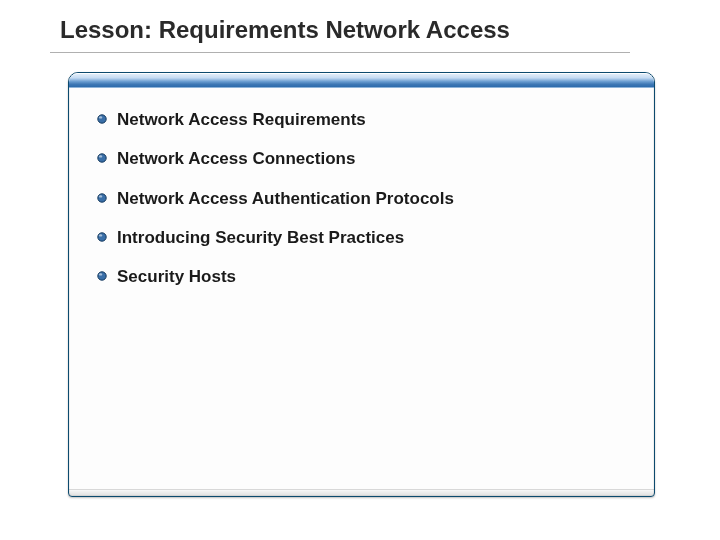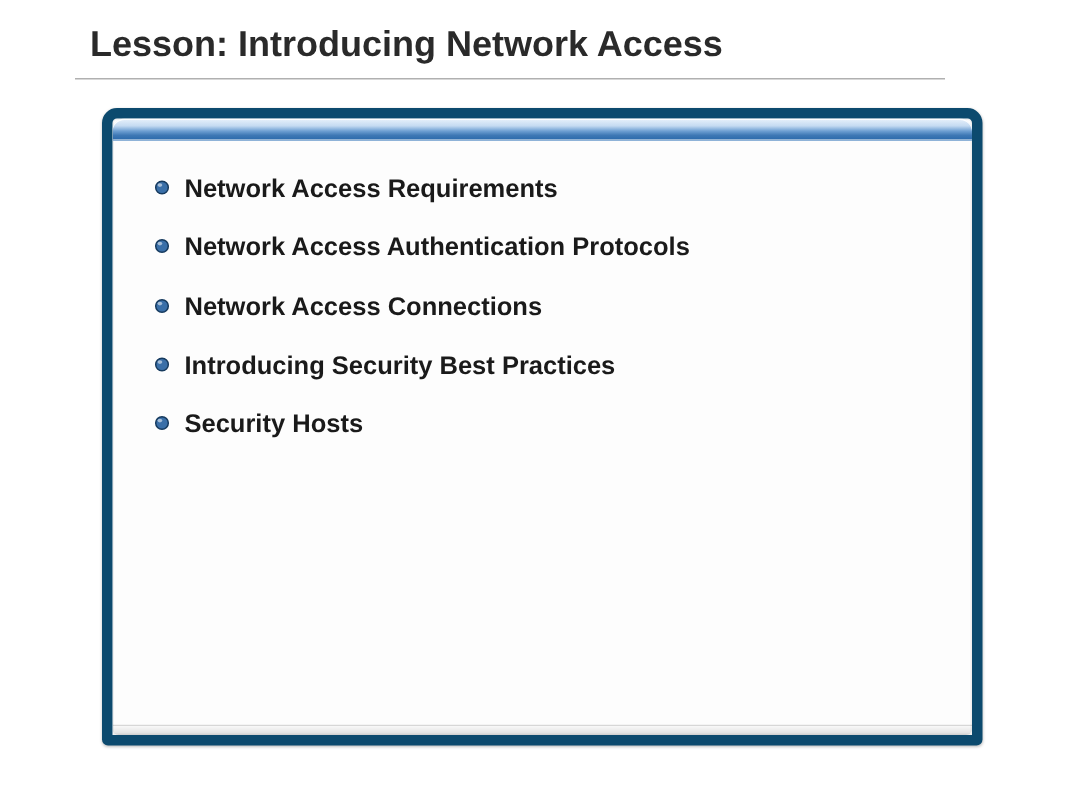--- a/index.html
+++ b/index.html
@@ -39,21 +39,21 @@
     left: 68px;
     top: 72px;
     width: 587px;
     height: 425px;
     border-radius: 10px 10px 4px 4px;
     background: #fdfdfd;
     box-shadow:
       inset 0 0 0 1px rgba(0,0,0,0.06),
       0 1px 2px rgba(0,0,0,0.25),
       0 0 0 1px rgba(255,255,255,0.6) inset;
-    border: 7px solid #0c4a6e;
+    border: 1px solid #0c4a6e;
     box-sizing: border-box;
     overflow: hidden;
   }
   .frame-topbar {
     position: absolute;
     left: 0; right: 0; top: 0;
     height: 14px;
     border-radius: 8px 8px 0 0;
     background: linear-gradient(to bottom,
       #e9f2fb 0%,
@@ -96,21 +96,21 @@
     font-weight: bold;
     color: #1a1a1a;
     line-height: 1.25;
   }
 </style>
 </head>
 <body>
 
 <div class="slide">
 
-  <div class="title">Lesson: Introducing Network Access</div>
+  <div class="title">Lesson: Requirements Network Access</div>
   <div class="title-underline"></div>
 
   <div class="content-frame">
     <div class="frame-topbar"></div>
 
     <div class="bullet-list">
 
       <div class="bullet-row">
         <span class="bullet-icon">
           <svg viewBox="0 0 10 10" width="10" height="10">
@@ -121,31 +121,31 @@
         <span class="bullet-text">Network Access Requirements</span>
       </div>
 
       <div class="bullet-row">
         <span class="bullet-icon">
           <svg viewBox="0 0 10 10" width="10" height="10">
             <circle cx="5" cy="5" r="4.2" fill="#3a6fa8" stroke="#163a5e" stroke-width="1"></circle>
             <ellipse cx="3.6" cy="3.4" rx="1.6" ry="1.2" fill="rgba(255,255,255,0.55)"></ellipse>
           </svg>
         </span>
-        <span class="bullet-text">Network Access Authentication Protocols</span>
+        <span class="bullet-text">Network Access Connections</span>
       </div>
 
       <div class="bullet-row">
         <span class="bullet-icon">
           <svg viewBox="0 0 10 10" width="10" height="10">
             <circle cx="5" cy="5" r="4.2" fill="#3a6fa8" stroke="#163a5e" stroke-width="1"></circle>
             <ellipse cx="3.6" cy="3.4" rx="1.6" ry="1.2" fill="rgba(255,255,255,0.55)"></ellipse>
           </svg>
         </span>
-        <span class="bullet-text">Network Access Connections</span>
+        <span class="bullet-text">Network Access Authentication Protocols</span>
       </div>
 
       <div class="bullet-row">
         <span class="bullet-icon">
           <svg viewBox="0 0 10 10" width="10" height="10">
             <circle cx="5" cy="5" r="4.2" fill="#3a6fa8" stroke="#163a5e" stroke-width="1"></circle>
             <ellipse cx="3.6" cy="3.4" rx="1.6" ry="1.2" fill="rgba(255,255,255,0.55)"></ellipse>
           </svg>
         </span>
         <span class="bullet-text">Introducing Security Best Practices</span>

